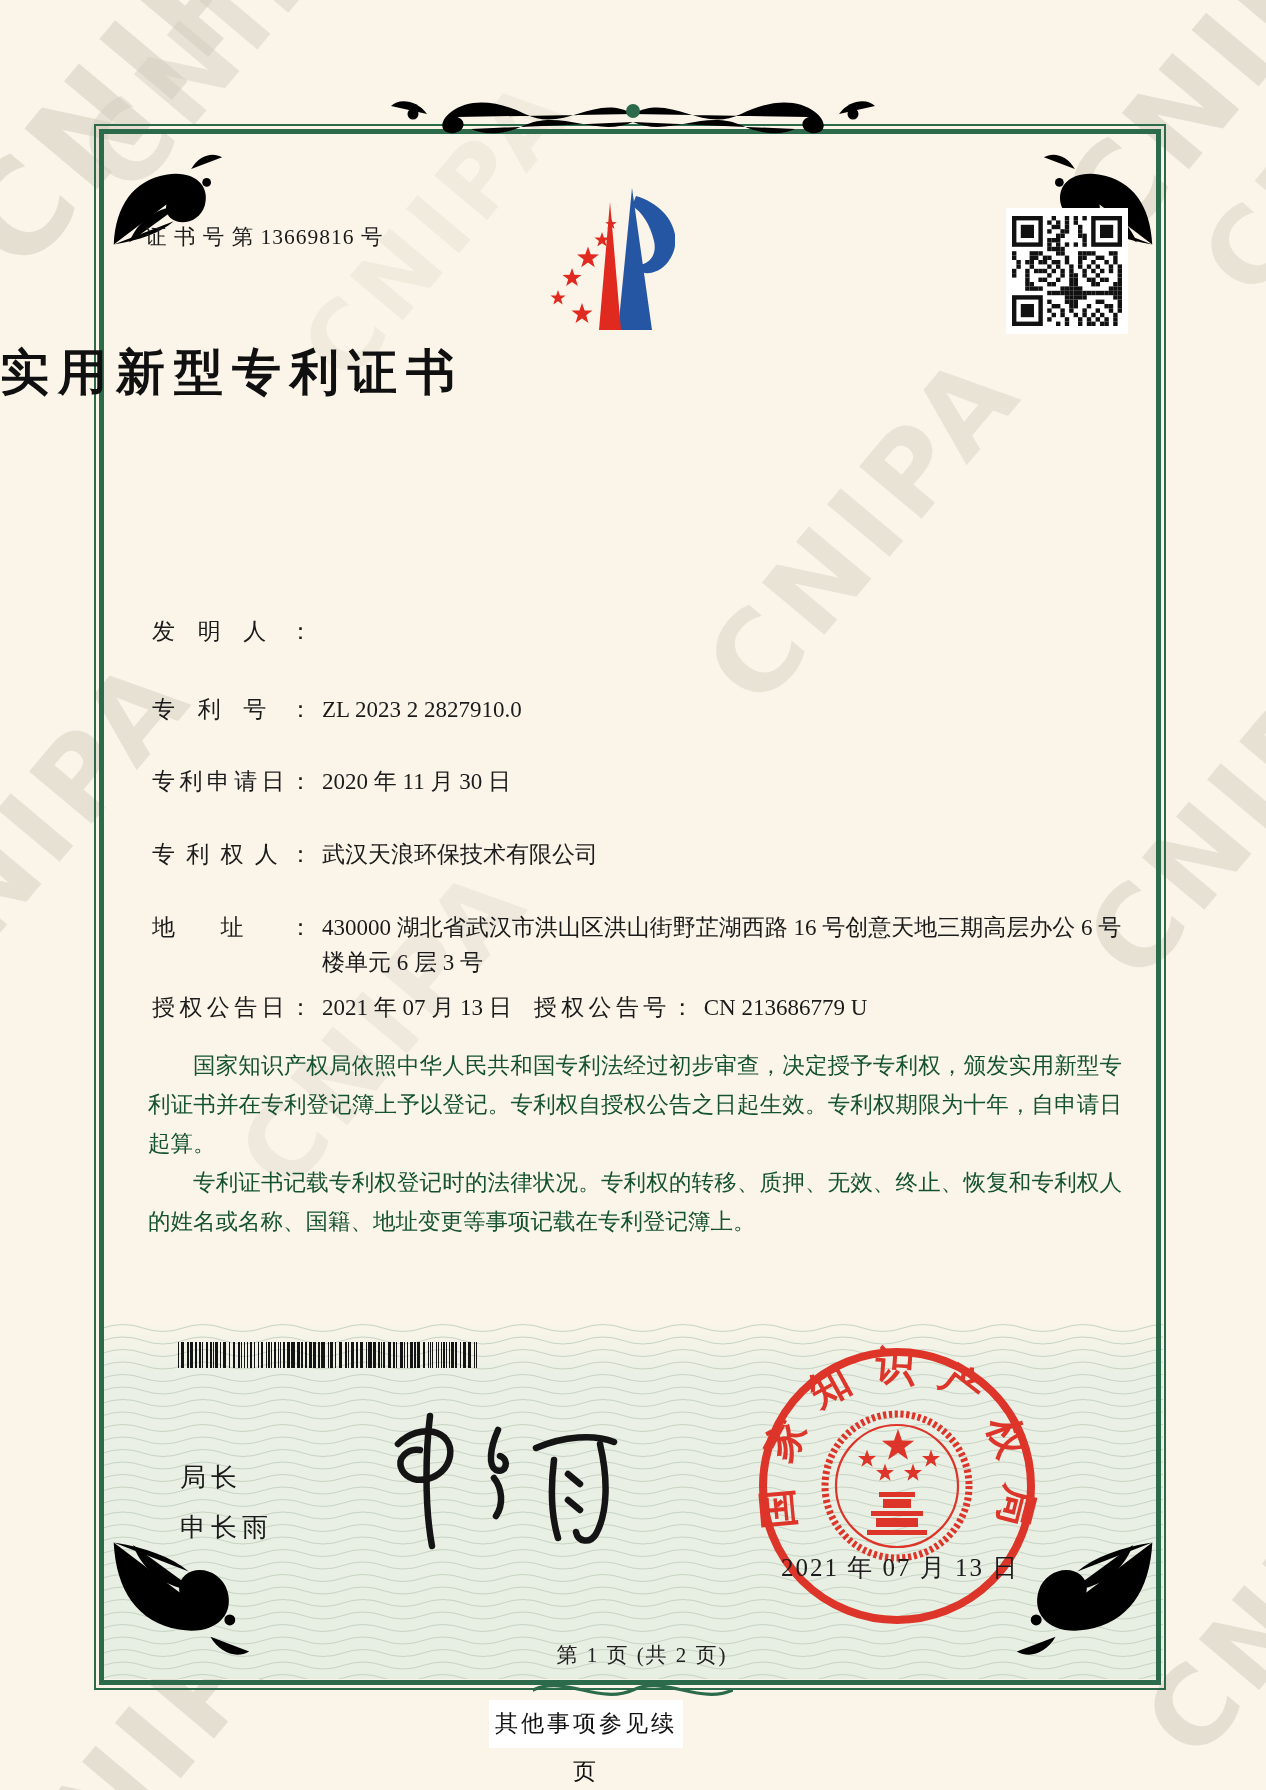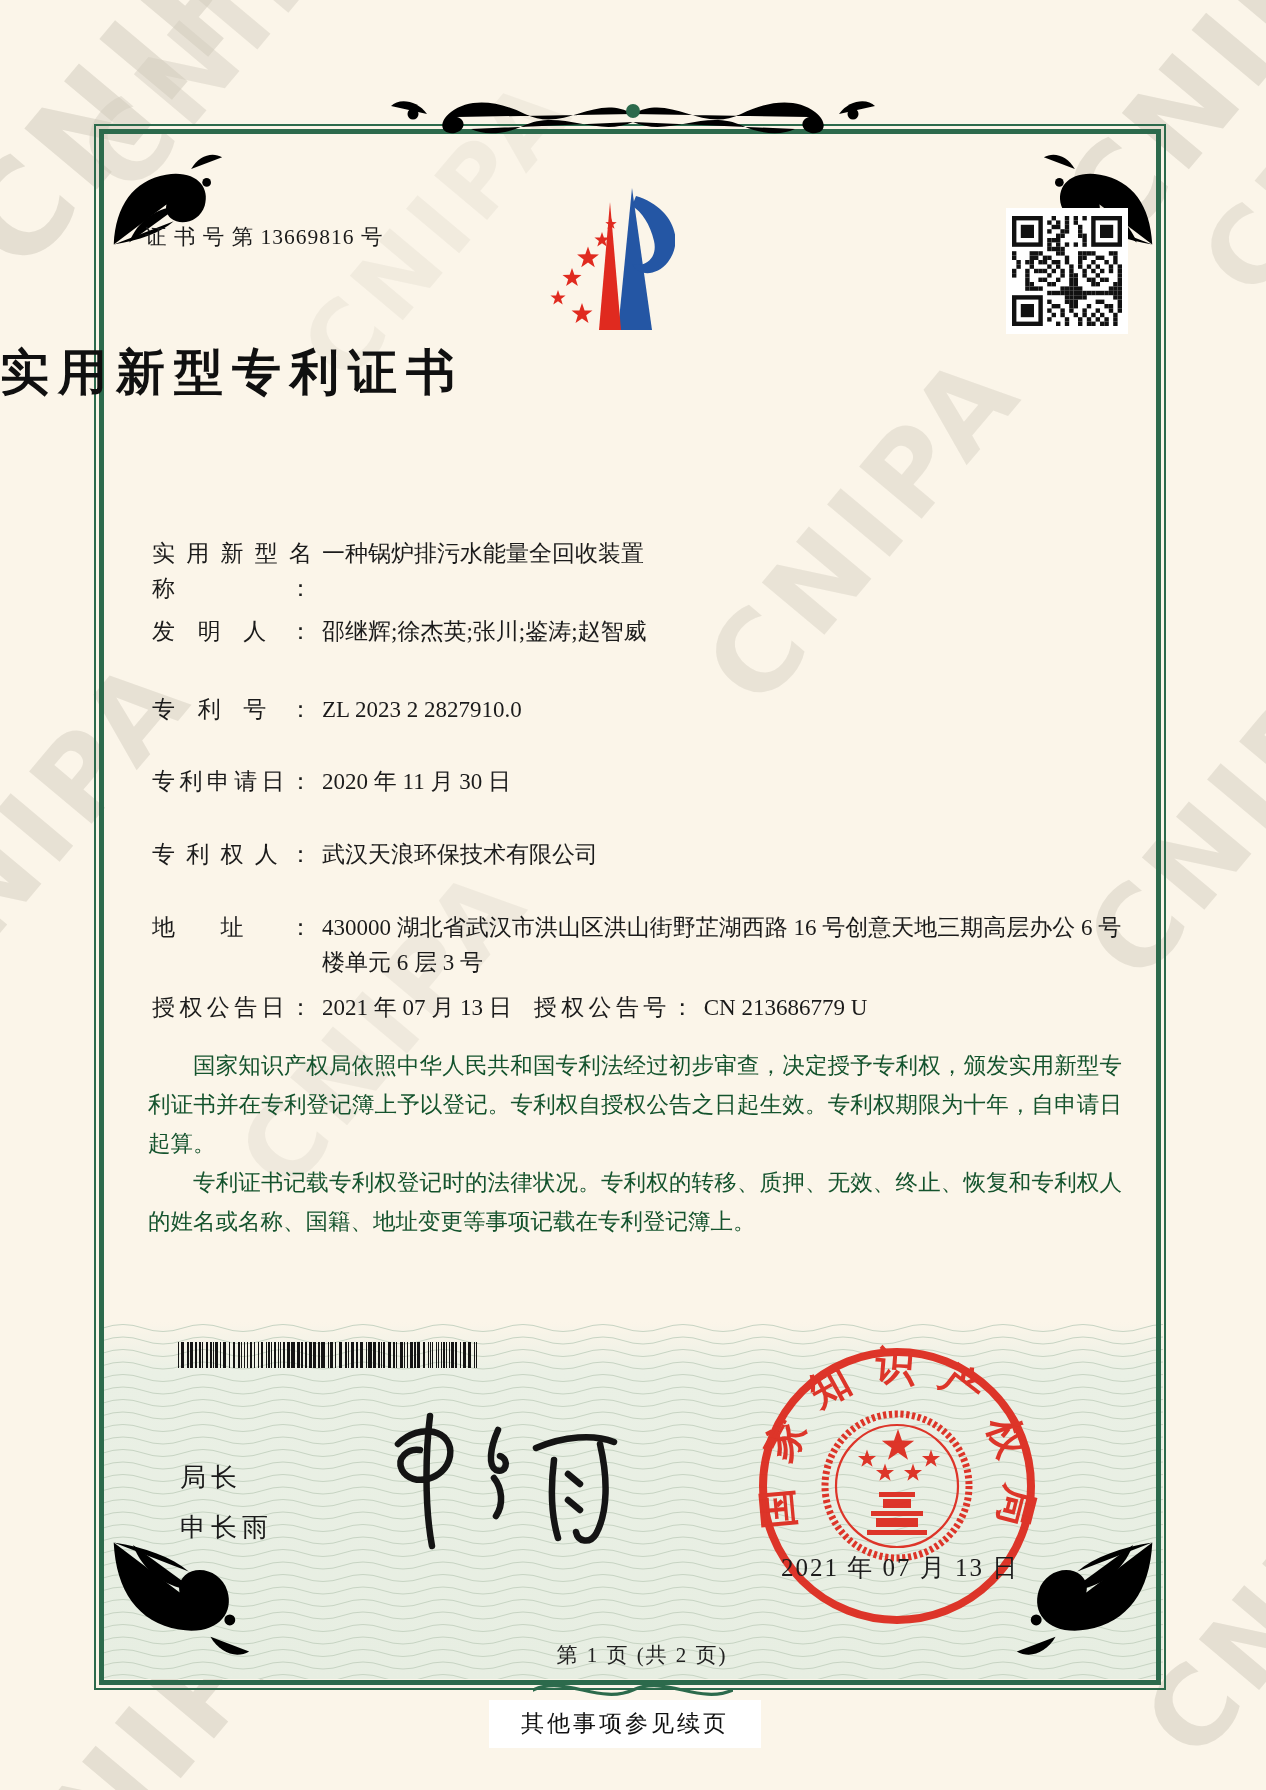--- a/index.html
+++ b/index.html
@@ -48,21 +48,21 @@
   .officer{position:absolute;z-index:4;left:180px;top:1452px;
            font-family:"Liberation Sans","DejaVu Sans",sans-serif;font-size:26px;
            letter-spacing:5px;color:#1a1a1a;line-height:50px}
   .sig{position:absolute;z-index:5;left:368px;top:1408px}
   .sig path{fill:none;stroke:#141414;stroke-width:6.5;stroke-linecap:round;stroke-linejoin:round}
   .seal{position:absolute;z-index:6;left:755px;top:1344px;opacity:.94}
   .seal-date{position:absolute;z-index:7;left:760px;top:1551px;width:280px;text-align:center;
              font-size:25px;letter-spacing:2px;color:#1c1c1c}
   .page-num{position:absolute;z-index:4;left:106px;width:1072px;top:1641px;text-align:center;
             font-size:21px;letter-spacing:2px;color:#222}
-  .contin{position:absolute;z-index:4;left:489px;top:1700px;width:272px;height:48px;background:#fff;
+  .contin{position:absolute;z-index:4;left:489px;top:1700px;width:194px;height:48px;background:#fff;
           text-align:center;line-height:48px;font-size:23px;letter-spacing:3px;color:#111}
 </style>
 </head>
 <body>
 
 <svg width="0" height="0" style="position:absolute">
   <defs>
     <path id="star5" d="M0,-10 L2.35,-3.24 L9.51,-3.09 L3.80,1.24 L5.88,8.09 L0,4 L-5.88,8.09 L-3.80,1.24 L-9.51,-3.09 L-2.35,-3.24 Z"></path>
     <g id="flourish">
       <path d="M8,112 C10,72 28,46 62,40 C92,35 108,52 102,72 C97,88 78,94 67,85 C58,77 62,62 74,62"></path>
@@ -376,27 +376,22 @@
         <rect x="74.80000000000001" y="105.60000000000001" width="4.4" height="4.4" fill="#111"></rect>
         <rect x="79.2" y="105.60000000000001" width="4.4" height="4.4" fill="#111"></rect>
         <rect x="88" y="105.60000000000001" width="4.4" height="4.4" fill="#111"></rect>
         <rect x="92.4" y="105.60000000000001" width="4.4" height="4.4" fill="#111"></rect>
         <rect x="101.2" y="105.60000000000001" width="4.4" height="4.4" fill="#111"></rect>
       </svg>
   </div>
 
   <h1 class="title">实用新型专利证书</h1>
 
-  <div class="frow" style="top:536px">
-    <span class="flabel">实用新型名称：</span>
-    <span class="fvalue">一种锅炉排污水能量全回收装置</span>
-  </div>
   <div class="frow" style="top:614px">
     <span class="flabel">发明人：</span>
-    <span class="fvalue">邵继辉;徐杰英;张川;鉴涛;赵智威</span>
   </div>
   <div class="frow" style="top:692px">
     <span class="flabel">专利号：</span>
     <span class="fvalue">ZL 2023 2 2827910.0</span>
   </div>
   <div class="frow" style="top:764px">
     <span class="flabel">专利申请日：</span>
     <span class="fvalue">2020 年 11 月 30 日</span>
   </div>
   <div class="frow" style="top:837px">

